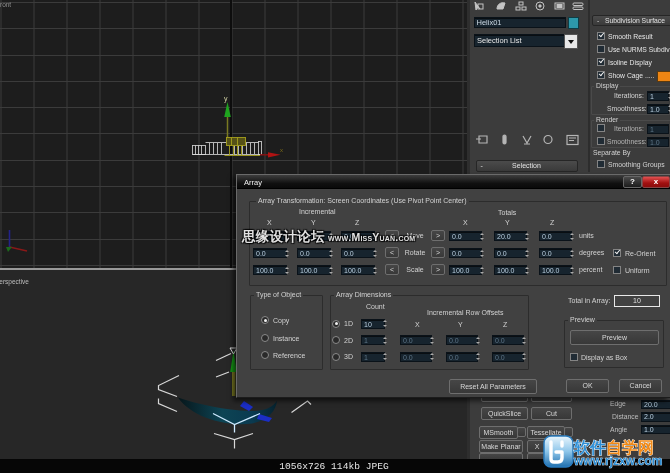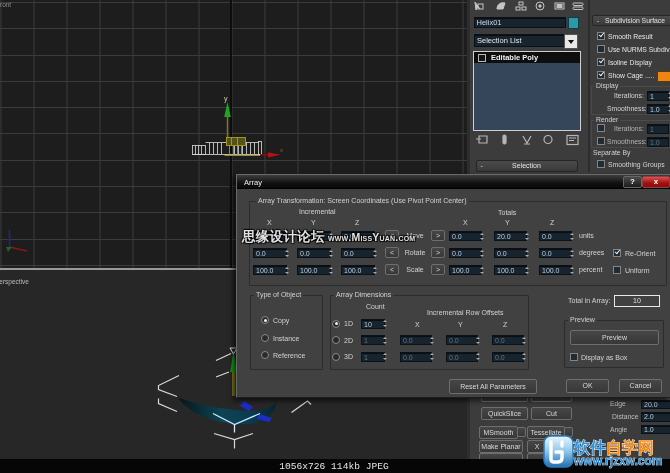--- a/index.html
+++ b/index.html
@@ -147,26 +147,20 @@
  </svg>
 
  <div class="fld" style="left:6.5px;top:16.5px;width:88px;height:9.5px;color:#ccd9e4;font-size:7.5px;line-height:10px;">Helix01</div>
  <div class="abs" style="left:101px;top:17px;width:9px;height:10px;background:#2d98aa;border:1px solid #0e3d46;"></div>
 
  <div class="fld" style="left:7px;top:33.5px;width:88px;height:11px;color:#e6e6e6;font-size:7.5px;line-height:12px;">Selection List</div>
  <div class="abs" style="left:97px;top:33.5px;width:12px;height:13px;background:#e8e8e8;border:1px solid #555;">
    <div class="abs" style="left:2.5px;top:5px;width:0;height:0;border-left:3.5px solid transparent;border-right:3.5px solid transparent;border-top:4.5px solid #111;"></div>
  </div>
 
- <div class="abs" style="left:6px;top:50.5px;width:106px;height:78px;border:1px solid #cfcfcf;background:#35455a;">
-   <div class="abs" style="left:0;top:0;width:106px;height:11px;background:#0e0e0e;">
-     <div class="abs" style="left:4px;top:2px;width:6px;height:6px;border:1px solid #b8b8b8;background:#151515;"></div>
-     <div class="abs" style="left:17px;top:1.5px;color:#f0f0f0;font-size:7.5px;font-weight:bold;">Editable Poly</div>
-   </div>
- </div>
 
  <svg class="abs" style="left:8px;top:133px;" width="108" height="14">
   <g stroke="#b5b5b5" stroke-width="1.2" fill="none">
    <path d="M4,3 L12,3 L12,10 L4,10 Z M1,6 L6,6"></path>
    <rect x="28" y="2" width="3" height="9" rx="1.5" fill="#b5b5b5"></rect>
    <path d="M48,3 L52,10 L56,3 M49,11 L55,11"></path>
    <circle cx="73" cy="6.5" r="4"></circle>
    <rect x="92" y="2.5" width="11" height="9"></rect>
           <path d="M94,5 L101,5 M94,7.5 L99,7.5"></path>
   </g>

